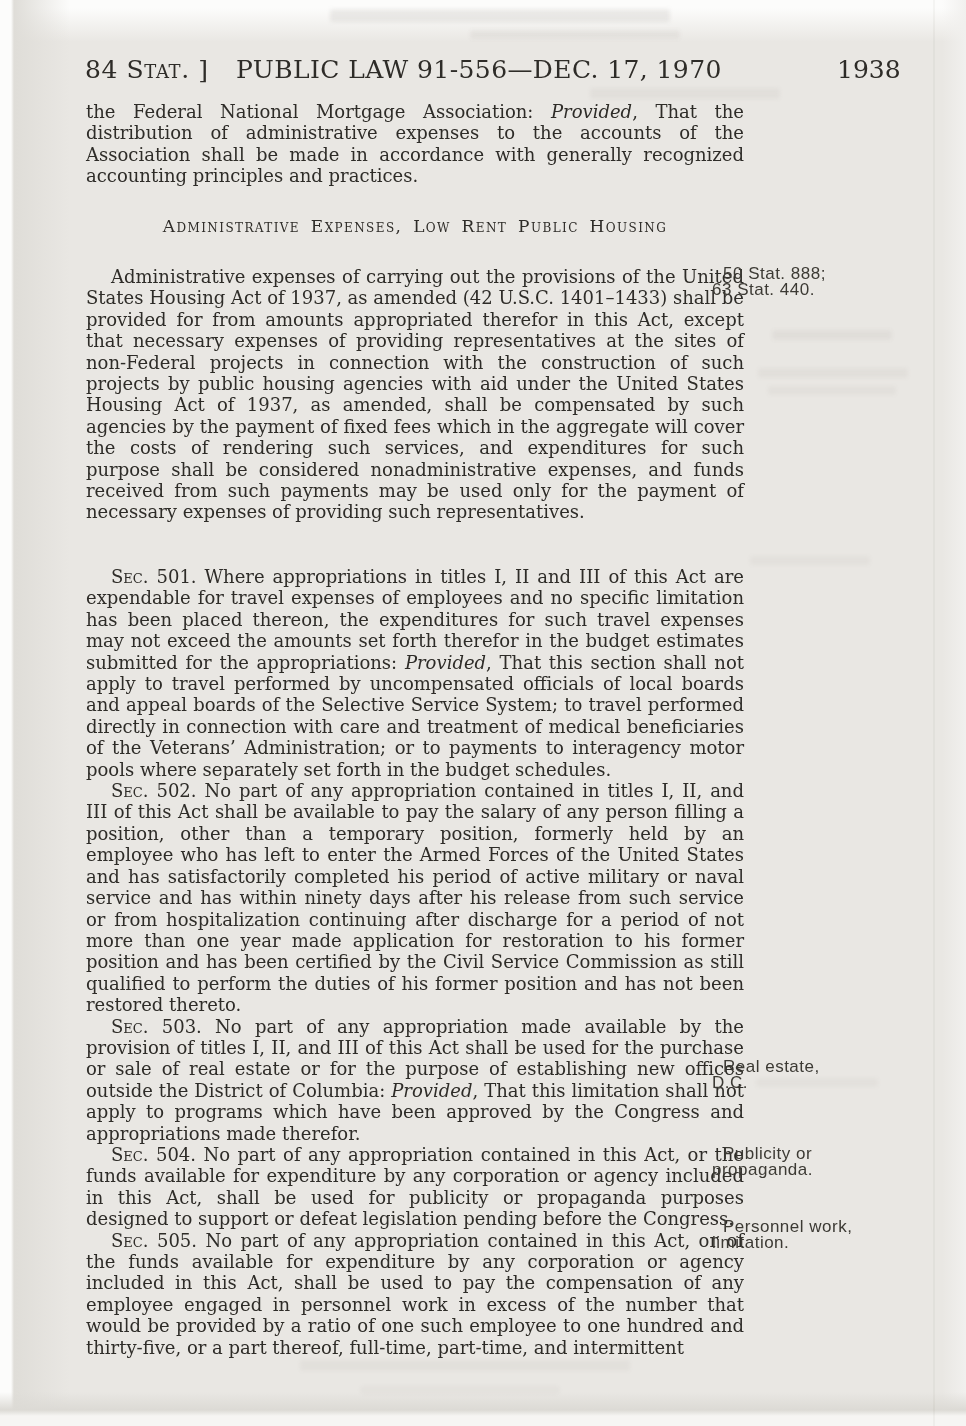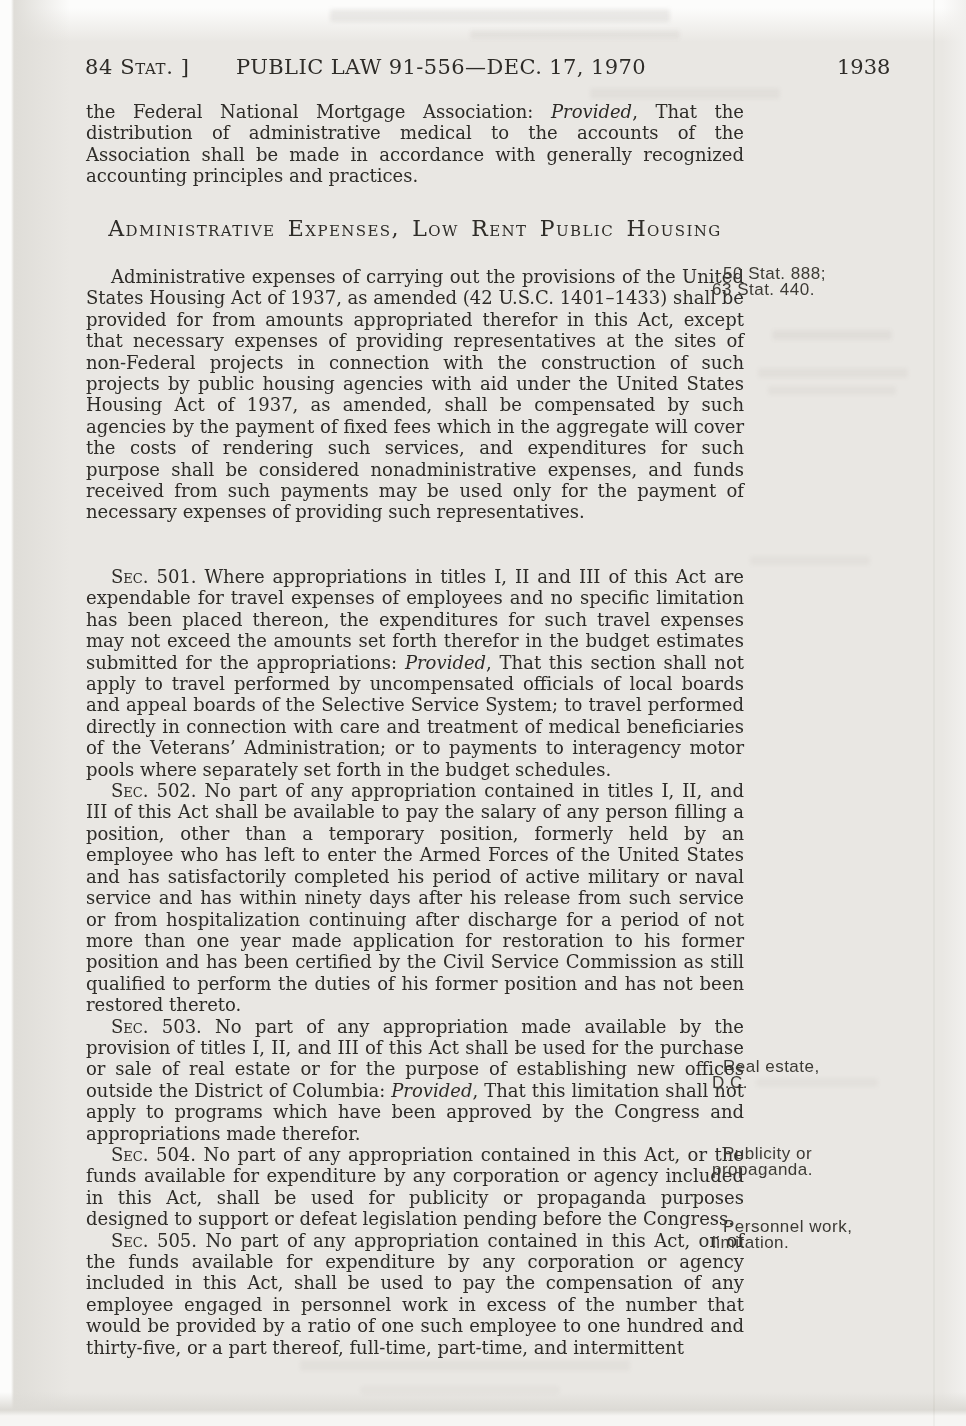--- a/index.html
+++ b/index.html
@@ -19,36 +19,36 @@
   .edge-right{position:absolute;right:0;top:0;width:24px;height:100%;
     background:linear-gradient(270deg,#f1f0ee 0,rgba(233,231,227,0) 24px);}
   .edge-bottom{position:absolute;left:0;bottom:0;width:100%;height:34px;
     background:linear-gradient(0deg,#f6f5f3 0,#f6f5f3 10px,#dcdad5 16px,rgba(233,231,227,0) 34px);}
   .fold-line{position:absolute;top:0;left:933px;width:2px;height:100%;
     background:rgba(60,58,52,0.045);}
   .smudge{position:absolute;background:rgba(118,113,103,0.11);
     filter:blur(2.2px);border-radius:3px;}
 
   
-  .runhead span{position:absolute;top:55px;font-size:21px;white-space:nowrap;}
+  .runhead span{position:absolute;top:55px;font-size:25px;white-space:nowrap;}
   .rh-stat{left:85px;font-variant:small-caps;letter-spacing:0.6px;}
   .rh-law{left:236px;letter-spacing:0.4px;}
   .rh-page{left:837px;}
 
   
   .block{position:absolute;left:86px;width:658px;}
   .para{margin:0;font-size:18px;line-height:21.4px;text-align:justify;
     text-indent:25px;}
   .para.no-indent{text-indent:0;}
   .it{font-style:italic;}
   .sc{font-variant:small-caps;}
   #block-intro{top:101px;}
   .center-head{position:absolute;left:86px;width:658px;text-align:center;
     margin:0;font-weight:normal;}
-  #heading-admin{top:216px;font-size:22px;font-variant:small-caps;
+  #heading-admin{top:216px;font-size:17px;font-variant:small-caps;
     letter-spacing:1.4px;word-spacing:4px;}
   #block-admin{top:266px;}
   #heading-titlev{top:522px;font-size:20px;letter-spacing:1.8px;}
   #block-sections{top:566px;}
 
   
   .margin-note{position:absolute;left:712px;width:142px;
     font-family:Liberation Sans, sans-serif;
     font-size:17px;line-height:15.5px;color:#3c3a34;
     letter-spacing:0.5px;white-space:pre-line;text-indent:11px;}
@@ -79,21 +79,21 @@
   <div class="smudge" style="left:300px;top:1360px;width:330px;height:11px;opacity:.55;"></div>
   <div class="smudge" style="left:360px;top:1386px;width:200px;height:8px;opacity:.45;"></div>
 
   <header class="runhead">
     <span class="rh-stat">84 Stat. ]</span>
     <span class="rh-law">PUBLIC LAW 91-556—DEC. 17, 1970</span>
     <span class="rh-page">1938</span>
   </header>
 
   <div class="block" id="block-intro">
-    <p class="para no-indent"><span>the Federal National Mortgage Association: </span><span class="it">Provided</span><span>, That the distribution of administrative medical to the accounts of the Association shall be made in accordance with generally recognized accounting principles and practices.</span></p>
+    <p class="para no-indent"><span>the Federal National Mortgage Association: </span><span class="it">Provided</span><span>, That the distribution of administrative expenses to the accounts of the Association shall be made in accordance with generally recognized accounting principles and practices.</span></p>
   </div>
 
   <h2 class="center-head" id="heading-admin">Administrative Expenses, Low Rent Public Housing</h2>
 
   <div class="block" id="block-admin">
     <p class="para"><span>Administrative expenses of carrying out the provisions of the United States Housing Act of 1937, as amended (42 U.S.C. 1401–1433) shall be provided for from amounts appropriated therefor in this Act, except that necessary expenses of providing representatives at the sites of non-Federal projects in connection with the construction of such projects by public housing agencies with aid under the United States Housing Act of 1937, as amended, shall be compensated by such agencies by the payment of fixed fees which in the aggregate will cover the costs of rendering such services, and expenditures for such purpose shall be considered nonadministrative expenses, and funds received from such payments may be used only for the payment of necessary expenses of providing such representatives.</span></p>
   </div>
 
 
   <div class="block" id="block-sections">

